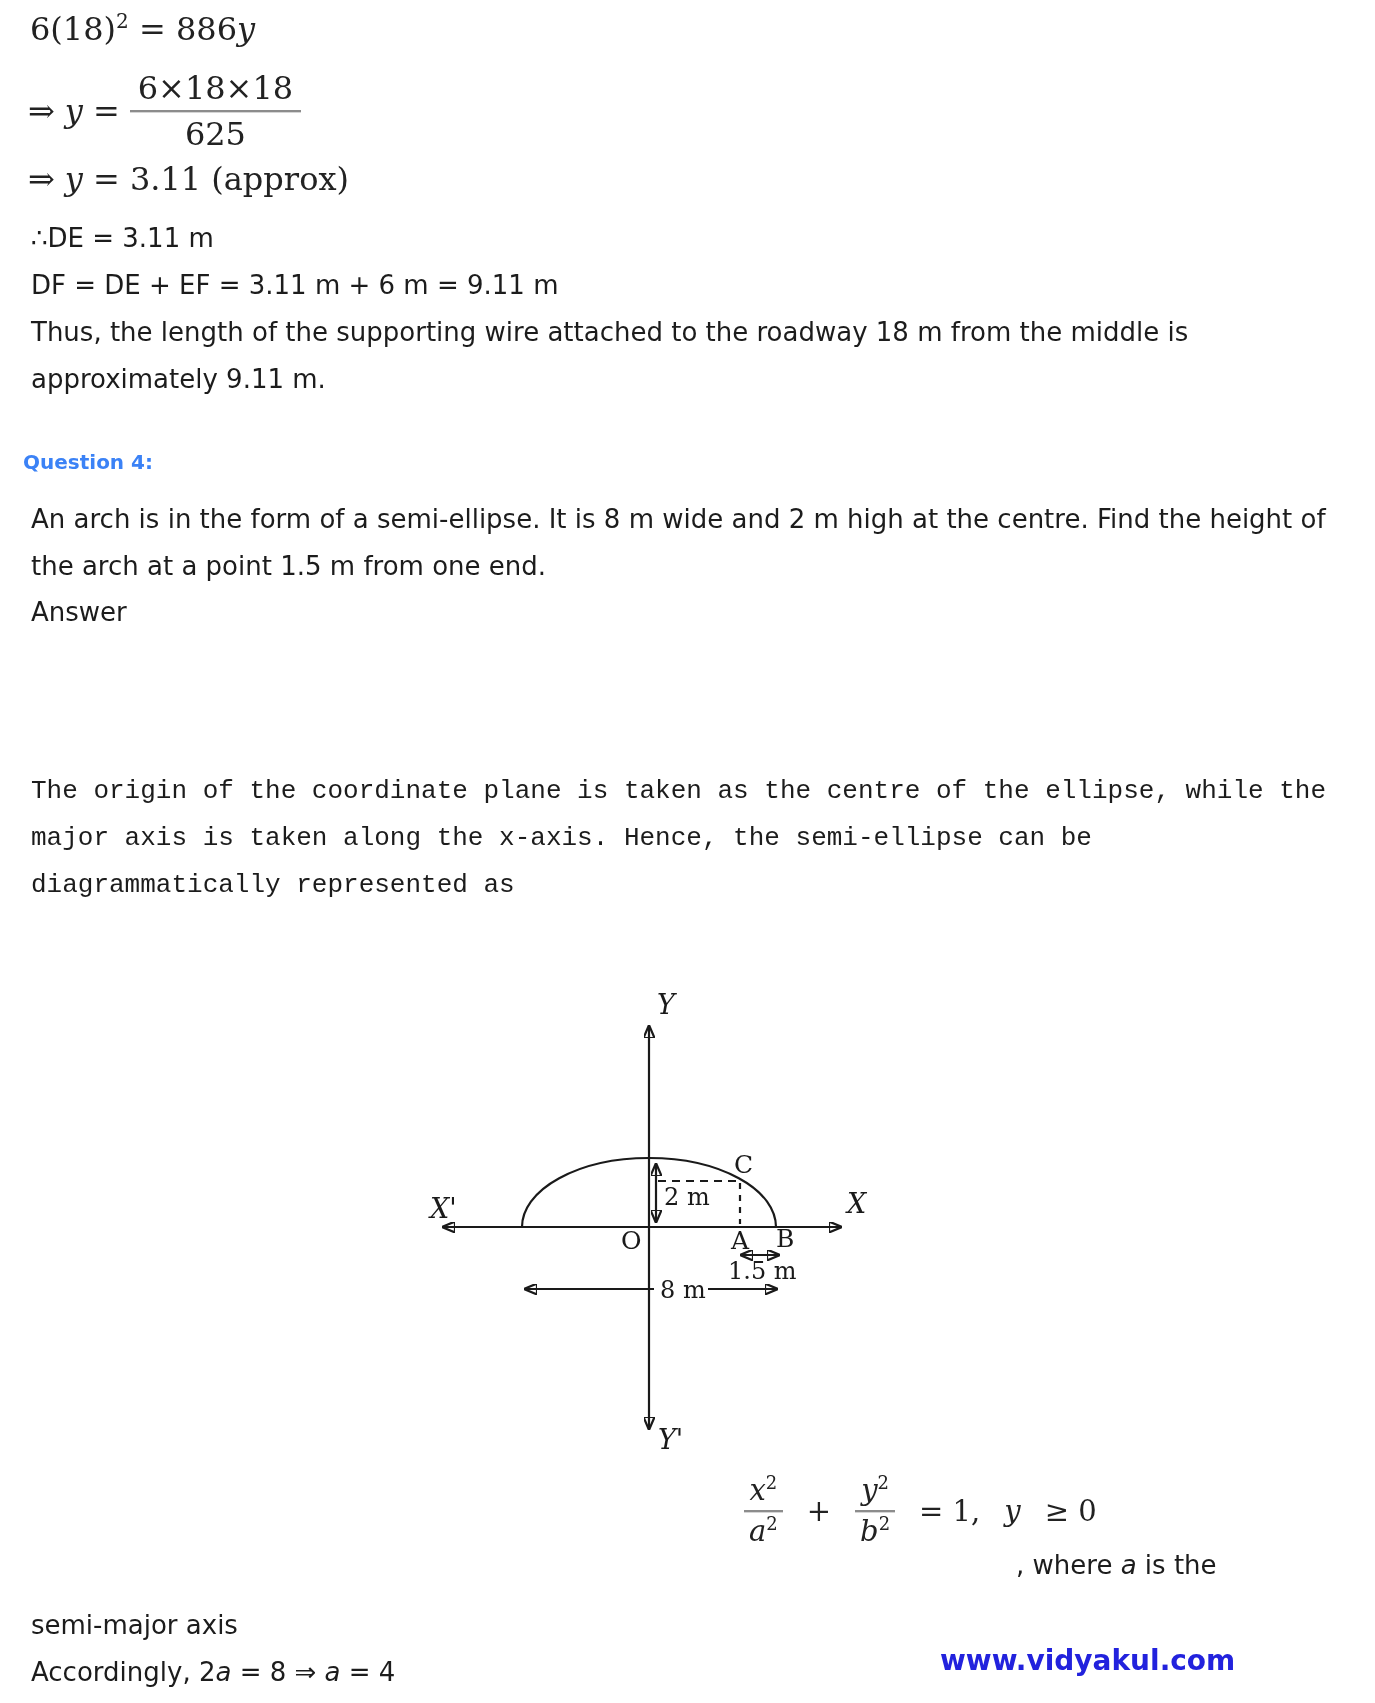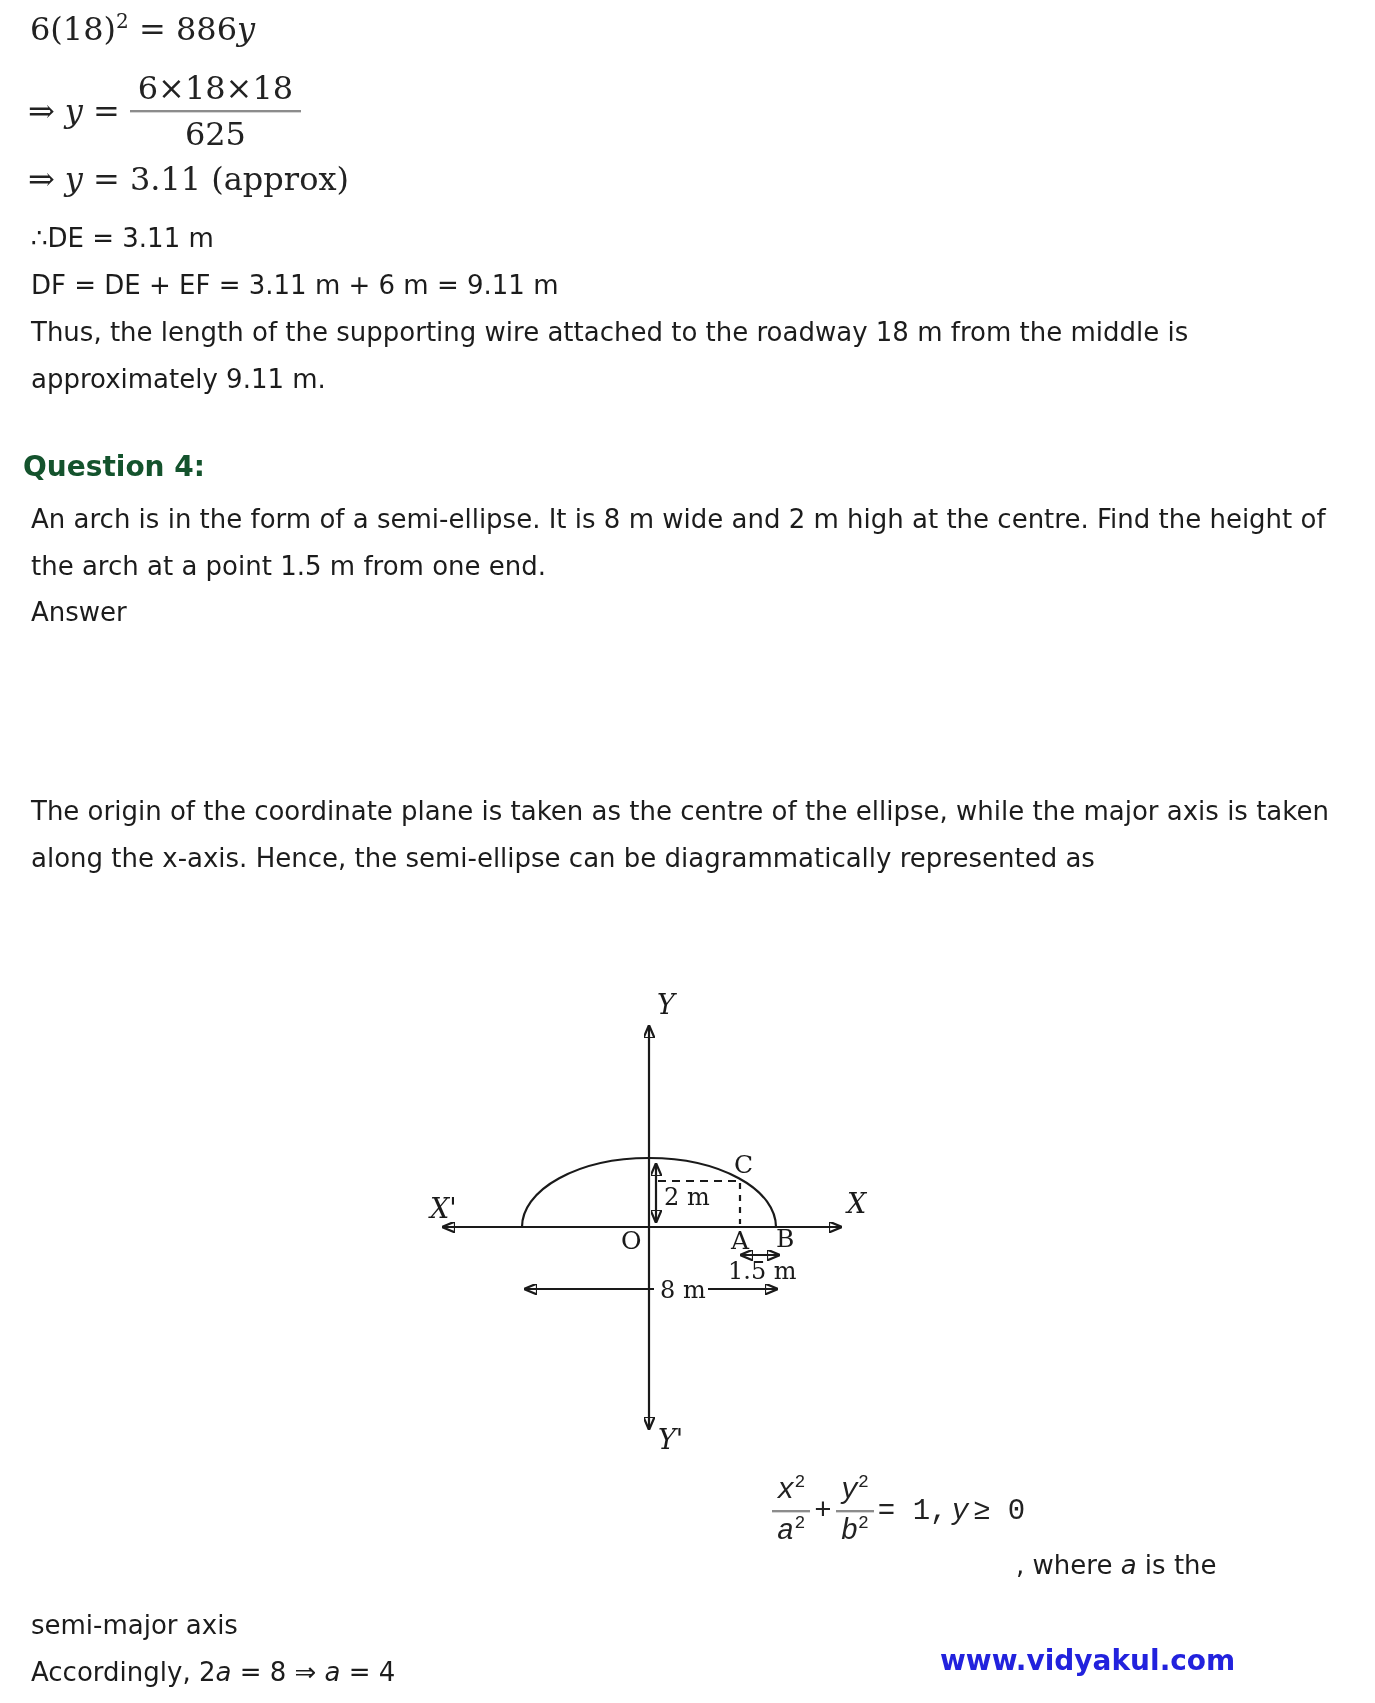--- a/index.html
+++ b/index.html
@@ -15,23 +15,23 @@
   .abs { position: absolute; }
   
   .body-text {
     font-size: 26px;
     line-height: 47px;
     width: 1300px;
     color: #1c1c1c;
     margin: 8px;
   }
   .q-heading {
-    font-size: 28px;
+    font-size: 20px;
     font-weight: bold;
-    color: #14532d;
+    color: #3b82f6;
     margin: 0;
   }
   
   .math {
     font-family: "DejaVu Serif", "Liberation Serif", serif;
     font-size: 32px;
     color: #222222;
     white-space: nowrap;
   }
   .math .var { font-style: italic; }
@@ -98,21 +98,21 @@
     <span>= 3.11 (approx)</span>
   </div>
 
   <p class="abs body-text" style="left:23px; top:207px;">∴DE = 3.11 m</p>
   <p class="abs body-text" style="left:23px; top:254px;">DF = DE + EF = 3.11 m + 6 m = 9.11 m</p>
   <p class="abs body-text" style="left:23px; top:301px;">Thus, the length of the supporting wire attached to the roadway 18 m from the middle is approximately 9.11 m.</p>
 
   <p class="abs q-heading" style="left:23px; top:450px;">Question 4:</p>
   <p class="abs body-text" style="left:23px; top:488px;">An arch is in the form of a semi-ellipse. It is 8 m wide and 2 m high at the centre. Find the height of the arch at a point 1.5 m from one end.</p>
   <p class="abs body-text" style="left:23px; top:581px;">Answer</p>
-  <p class="abs body-text" style="left:23px; top:780px;">The origin of the coordinate plane is taken as the centre of the ellipse, while the major axis is taken along the x-axis. Hence, the semi-ellipse can be diagrammatically represented as</p>
+  <p class="abs body-text" style="left:23px; top:760px;font-family:Liberation Mono, monospace;">The origin of the coordinate plane is taken as the centre of the ellipse, while the major axis is taken along the x-axis. Hence, the semi-ellipse can be diagrammatically represented as</p>
 
   <svg id="diagram" class="abs" width="500" height="560" viewBox="0 0 500 560">
     <defs>
       <marker id="ah" markerWidth="13" markerHeight="11" refX="11" refY="5.5" orient="auto-start-reverse" markerUnits="userSpaceOnUse">
         <path d="M0,0 L13,5.5 L0,11 z" fill="#1a1a1a" stroke="none"></path>
       </marker>
     </defs>
 
     <line x1="239" y1="119" x2="239" y2="520" marker-start="url(#ah)" marker-end="url(#ah)"></line>
     <line x1="34" y1="319" x2="430" y2="319" marker-start="url(#ah)" marker-end="url(#ah)"></line>
@@ -136,21 +136,21 @@
     <text class="pt-label" x="211" y="341">O</text>
     <text class="pt-label" x="321" y="341">A</text>
     <text class="pt-label" x="366" y="339">B</text>
     <text class="pt-label" x="324" y="265">C</text>
     <text class="meas-label" x="254" y="297">2 m</text>
     <text class="meas-label" x="318" y="371">1.5 m</text>
     <text class="meas-label" x="250" y="390">8 m</text>
   </svg>
 
 
-  <div class="abs math small-math math-row" style="left:772px; top:1475px; gap:4px;font-family:Liberation Mono, monospace;">
+  <div class="abs math small-math math-row" style="left:744px; top:1475px; gap:24px;">
     <span class="frac">
       <span class="num"><span class="var">x</span><sup>2</sup></span>
       <span class="bar"></span>
       <span class="den"><span class="var">a</span><sup>2</sup></span>
     </span>
     <span>+</span>
     <span class="frac">
       <span class="num"><span class="var">y</span><sup>2</sup></span>
       <span class="bar"></span>
       <span class="den"><span class="var">b</span><sup>2</sup></span>

